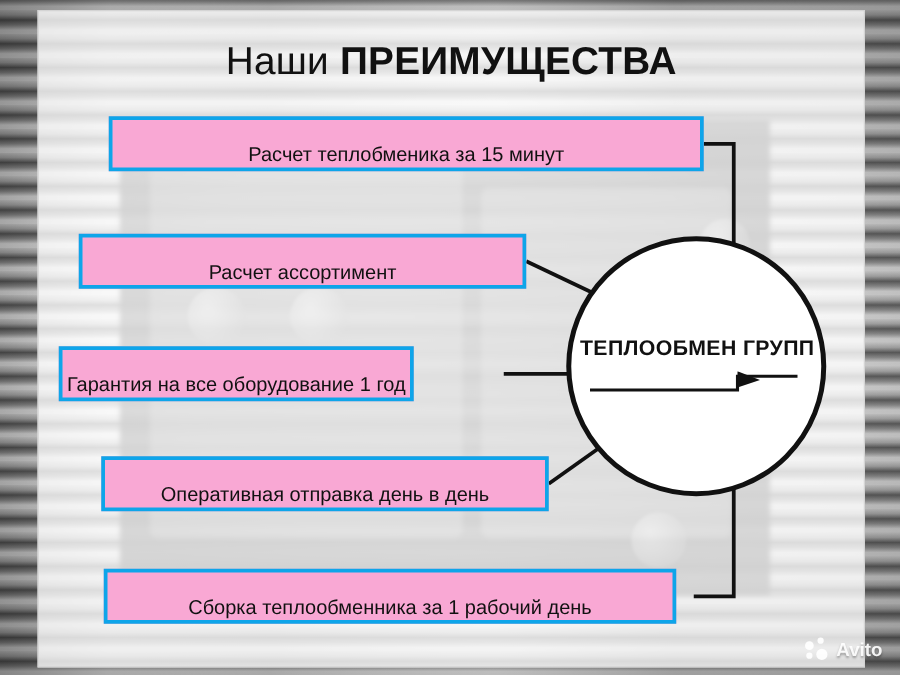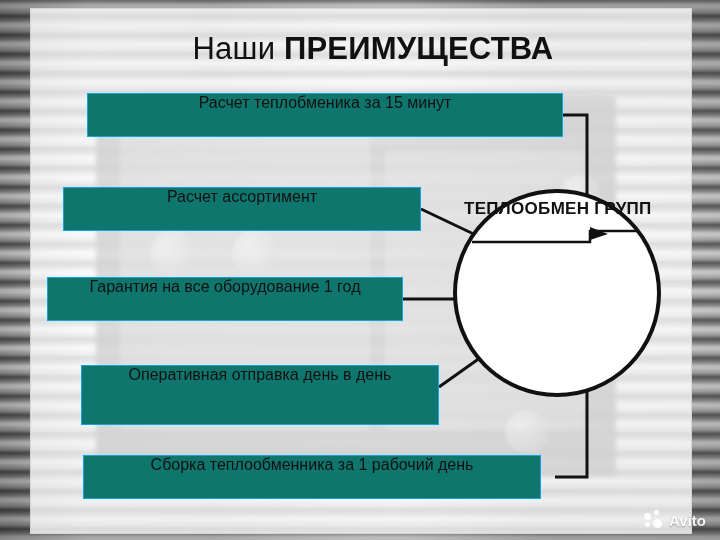--- a/index.html
+++ b/index.html
@@ -77,64 +77,64 @@
   .title {
     position: absolute;
     left: 0;
     top: 22px;
     width: 660px;
     text-align: center;
     font-size: 31px;
     color: #111;
     letter-spacing: 0.2px;
     white-space: nowrap;
-    padding-left: 12px;
   }
   .title .thin { font-weight: 400; }
   .title .bold { font-weight: 700; }
 
   
   .lines {
     position: absolute;
     left: 0; top: 0;
     width: 660px; height: 524px;
   }
 
   
   .box {
     position: absolute;
-    background: #0f766e;
-    border: 1px solid #0ea5e9;
+    background: #f9a8d4;
+    border: 3px solid #0ea5e9;
     display: flex;
-    align-items: flex-start;
+    align-items: flex-end;
     justify-content: center;
     color: #111;
     font-size: 16px;
     box-sizing: border-box;
     padding: 0 10px;
     white-space: nowrap;
   }
   .b0 { left: 56px;  top: 84px;  width: 476px; height: 44px; }
   .b1 { left: 32px;  top: 178px; width: 358px; height: 44px; }
-  .b2 { left: 16px;  top: 268px; width: 356px; height: 44px; }
-  .b3 { left: 50px;  top: 356px; width: 358px; height: 60px; }
+  .b2 { left: 16px;  top: 268px; width: 284px; height: 44px; }
+  .b3 { left: 50px;  top: 356px; width: 358px; height: 44px; }
   .b4 { left: 52px;  top: 446px; width: 458px; height: 44px; }
 
   
   .logo-circle {
     position: absolute;
     left: 422px;
     top: 180px;
     width: 208px;
     height: 208px;
     border-radius: 50%;
     background: #ffffff;
     border: 4px solid #111;
     box-sizing: border-box;
     display: flex;
+    align-items: center;
     justify-content: center;
   }
   .logo-inner {
     position: relative;
     width: 186px;
     height: 60px;
   }
   .logo-text {
     position: absolute;
     left: 0; top: 6px;

